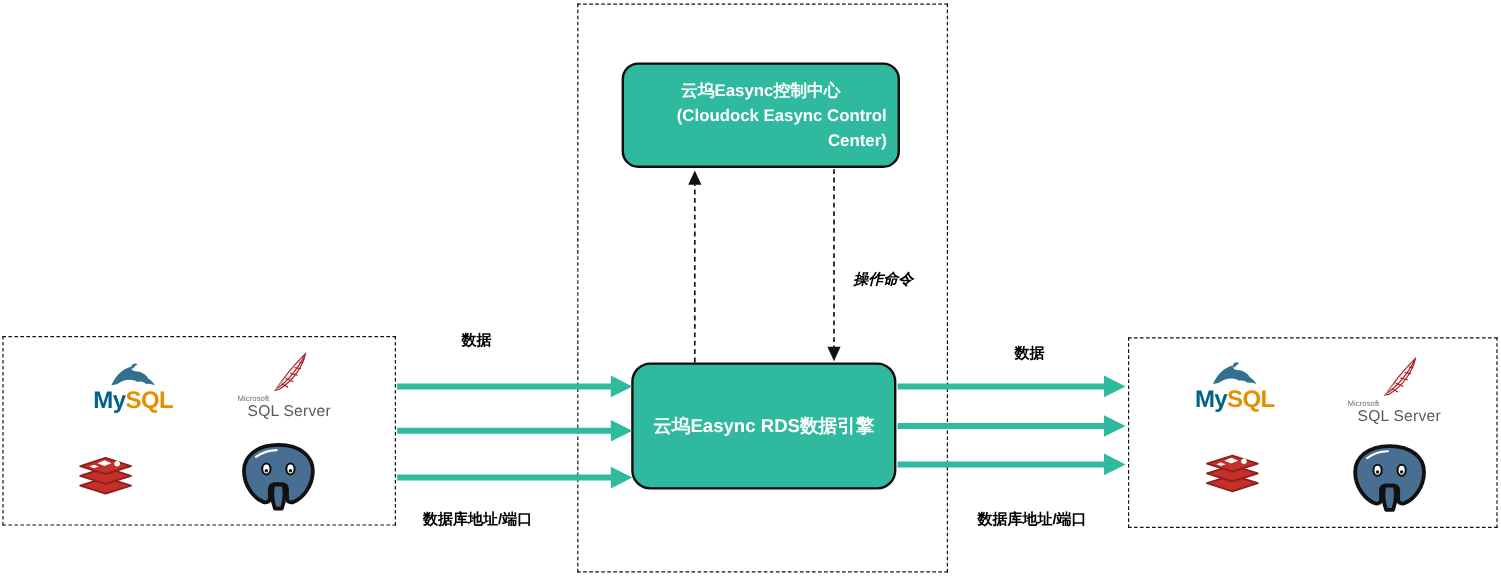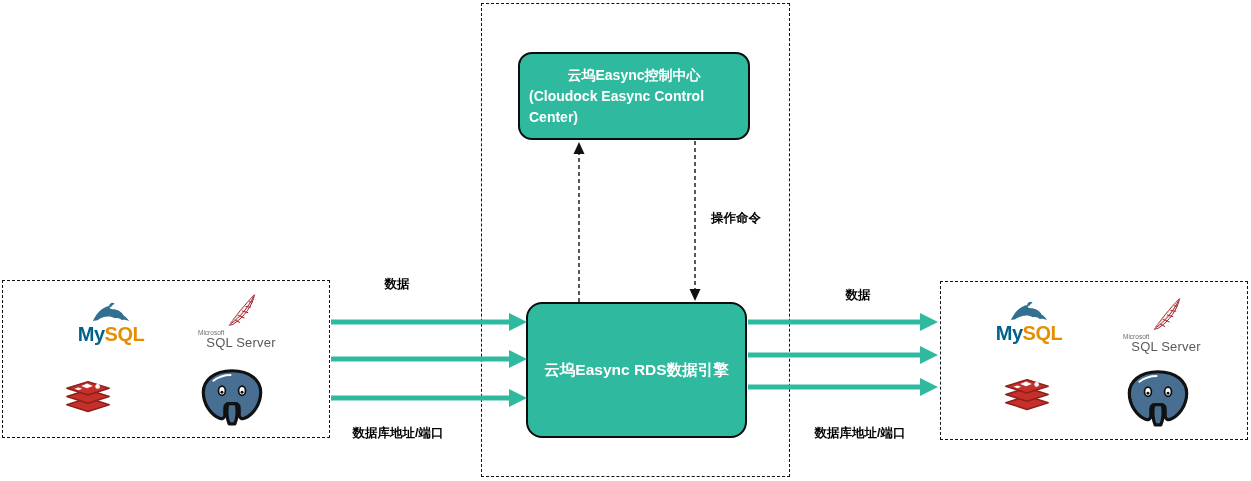--- a/index.html
+++ b/index.html
@@ -7,24 +7,24 @@
   .canvas{position:relative;width:1251px;height:481px;background:#ffffff;overflow:hidden;}
 
   
   .dashed-rect{position:absolute;border:1.5px dashed #111;background:transparent;box-sizing:border-box;}
   .boundary{left:481px;top:3px;width:309px;height:474px;}
   .panel-left{left:2px;top:280px;width:328px;height:158px;background:#fff;}
   .panel-right{left:940px;top:281px;width:308px;height:159px;background:#fff;}
 
   
   .teal-box{position:absolute;box-sizing:border-box;background:#2fbaa0;border:2px solid #0d0d0d;
-            color:#fff;font-weight:bold;text-align:left;display:flex;flex-direction:column;
+            color:#fff;font-weight:bold;text-align:right;display:flex;flex-direction:column;
             align-items:center;justify-content:center;z-index:4;}
   .control-box{left:518px;top:52px;width:232px;height:88px;border-radius:14px;font-size:14px;line-height:1.5;padding:0 9px;}
-  .engine-box{left:526px;top:302px;width:221px;height:136px;border-radius:16px;font-size:15.5px;white-space:nowrap;}
+  .engine-box{left:526px;top:302px;width:221px;height:106px;border-radius:16px;font-size:15.5px;white-space:nowrap;}
 
   
   .lbl{position:absolute;color:#000;font-size:12.5px;font-weight:600;white-space:nowrap;transform:translate(-50%,-50%);z-index:6;}
   .lbl-multi{text-align:center;line-height:1.55;white-space:normal;}
 
   
   .overlay{position:absolute;left:0;top:0;z-index:5;pointer-events:none;}
 
   
   .logo{position:absolute;display:flex;flex-direction:column;align-items:center;justify-content:center;}
@@ -171,20 +171,20 @@
       <line x1="579" y1="302" x2="579" y2="153" stroke="#111" stroke-width="1.4" stroke-dasharray="4 3"></line>
       <polygon points="579,142 573.5,154 584.5,154" fill="#111"></polygon>
     </g>
 
     <g>
       <line x1="695" y1="141" x2="695" y2="290" stroke="#111" stroke-width="1.4" stroke-dasharray="4 3"></line>
       <polygon points="695,301 689.5,289 700.5,289" fill="#111"></polygon>
     </g>
   </svg>
 
-  <div class="lbl" style="left:736px;top:218px;">操作命令</div>
+  <div class="lbl" style="left:736px;top:233px;font-style:italic;">操作命令</div>
 
   <div class="lbl" style="left:397px;top:284px;">数据</div>
   <div class="lbl" style="left:398px;top:433px;">数据库地址/端口</div>
   <div class="lbl" style="left:858px;top:295px;">数据</div>
   <div class="lbl" style="left:860px;top:433px;">数据库地址/端口</div>
 
 </div>
 
 </body></html>

